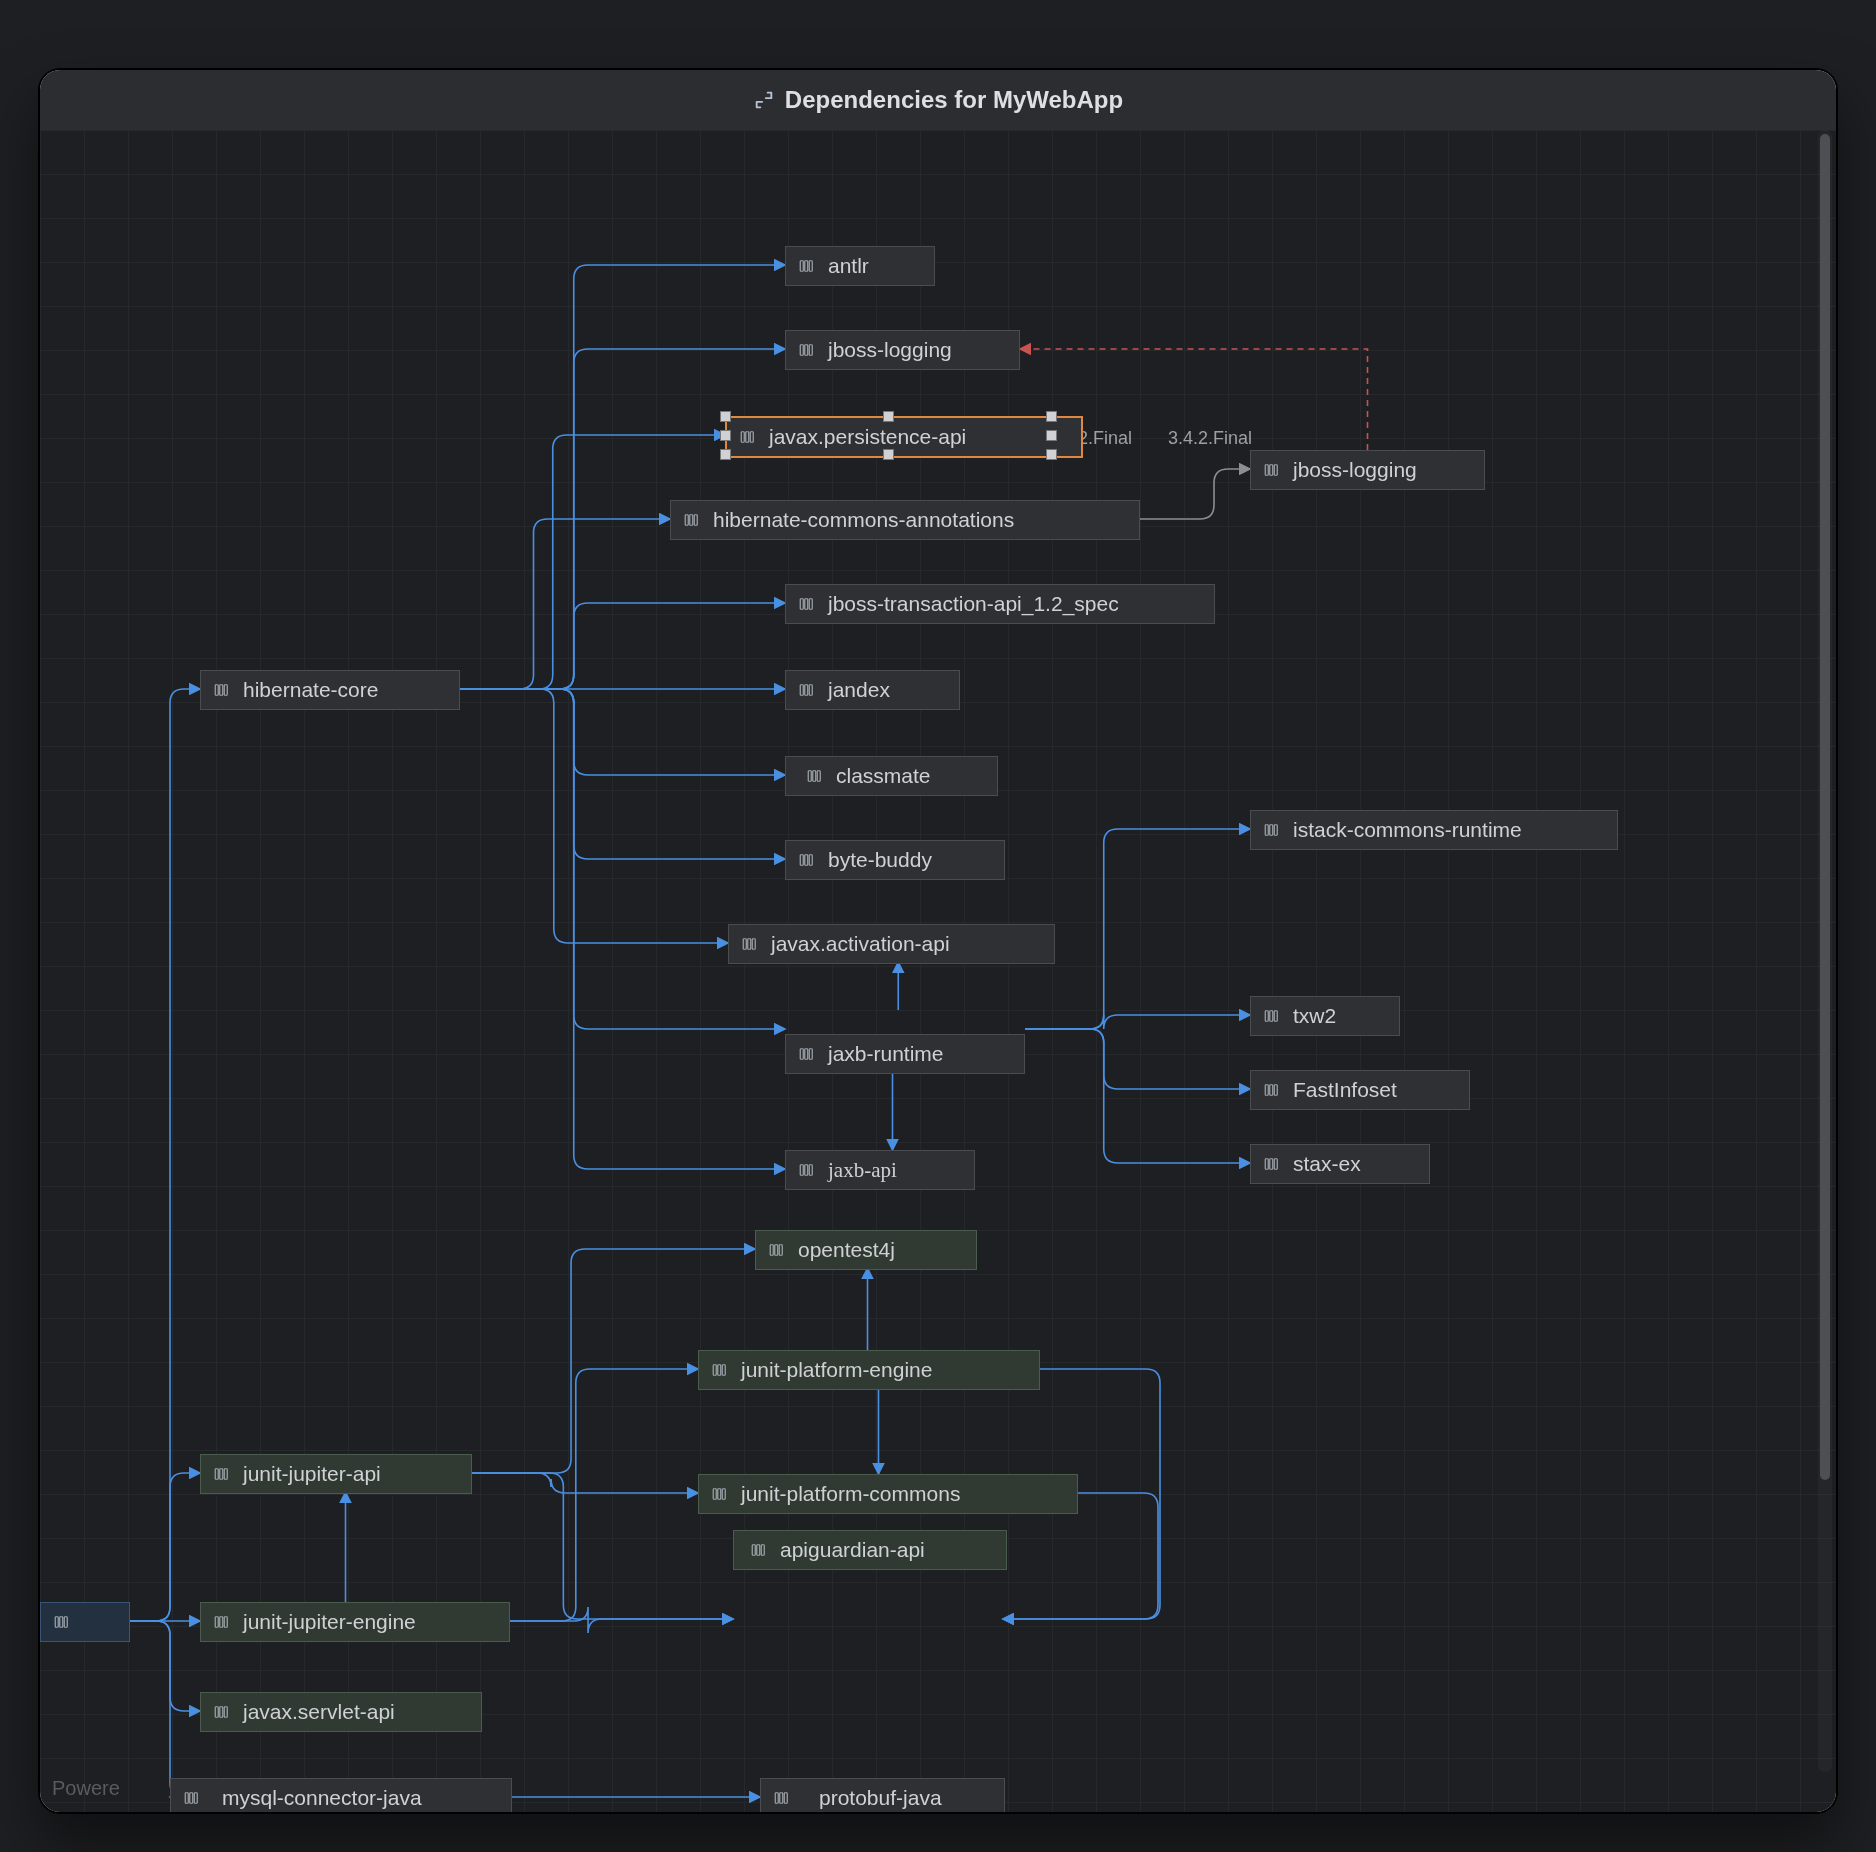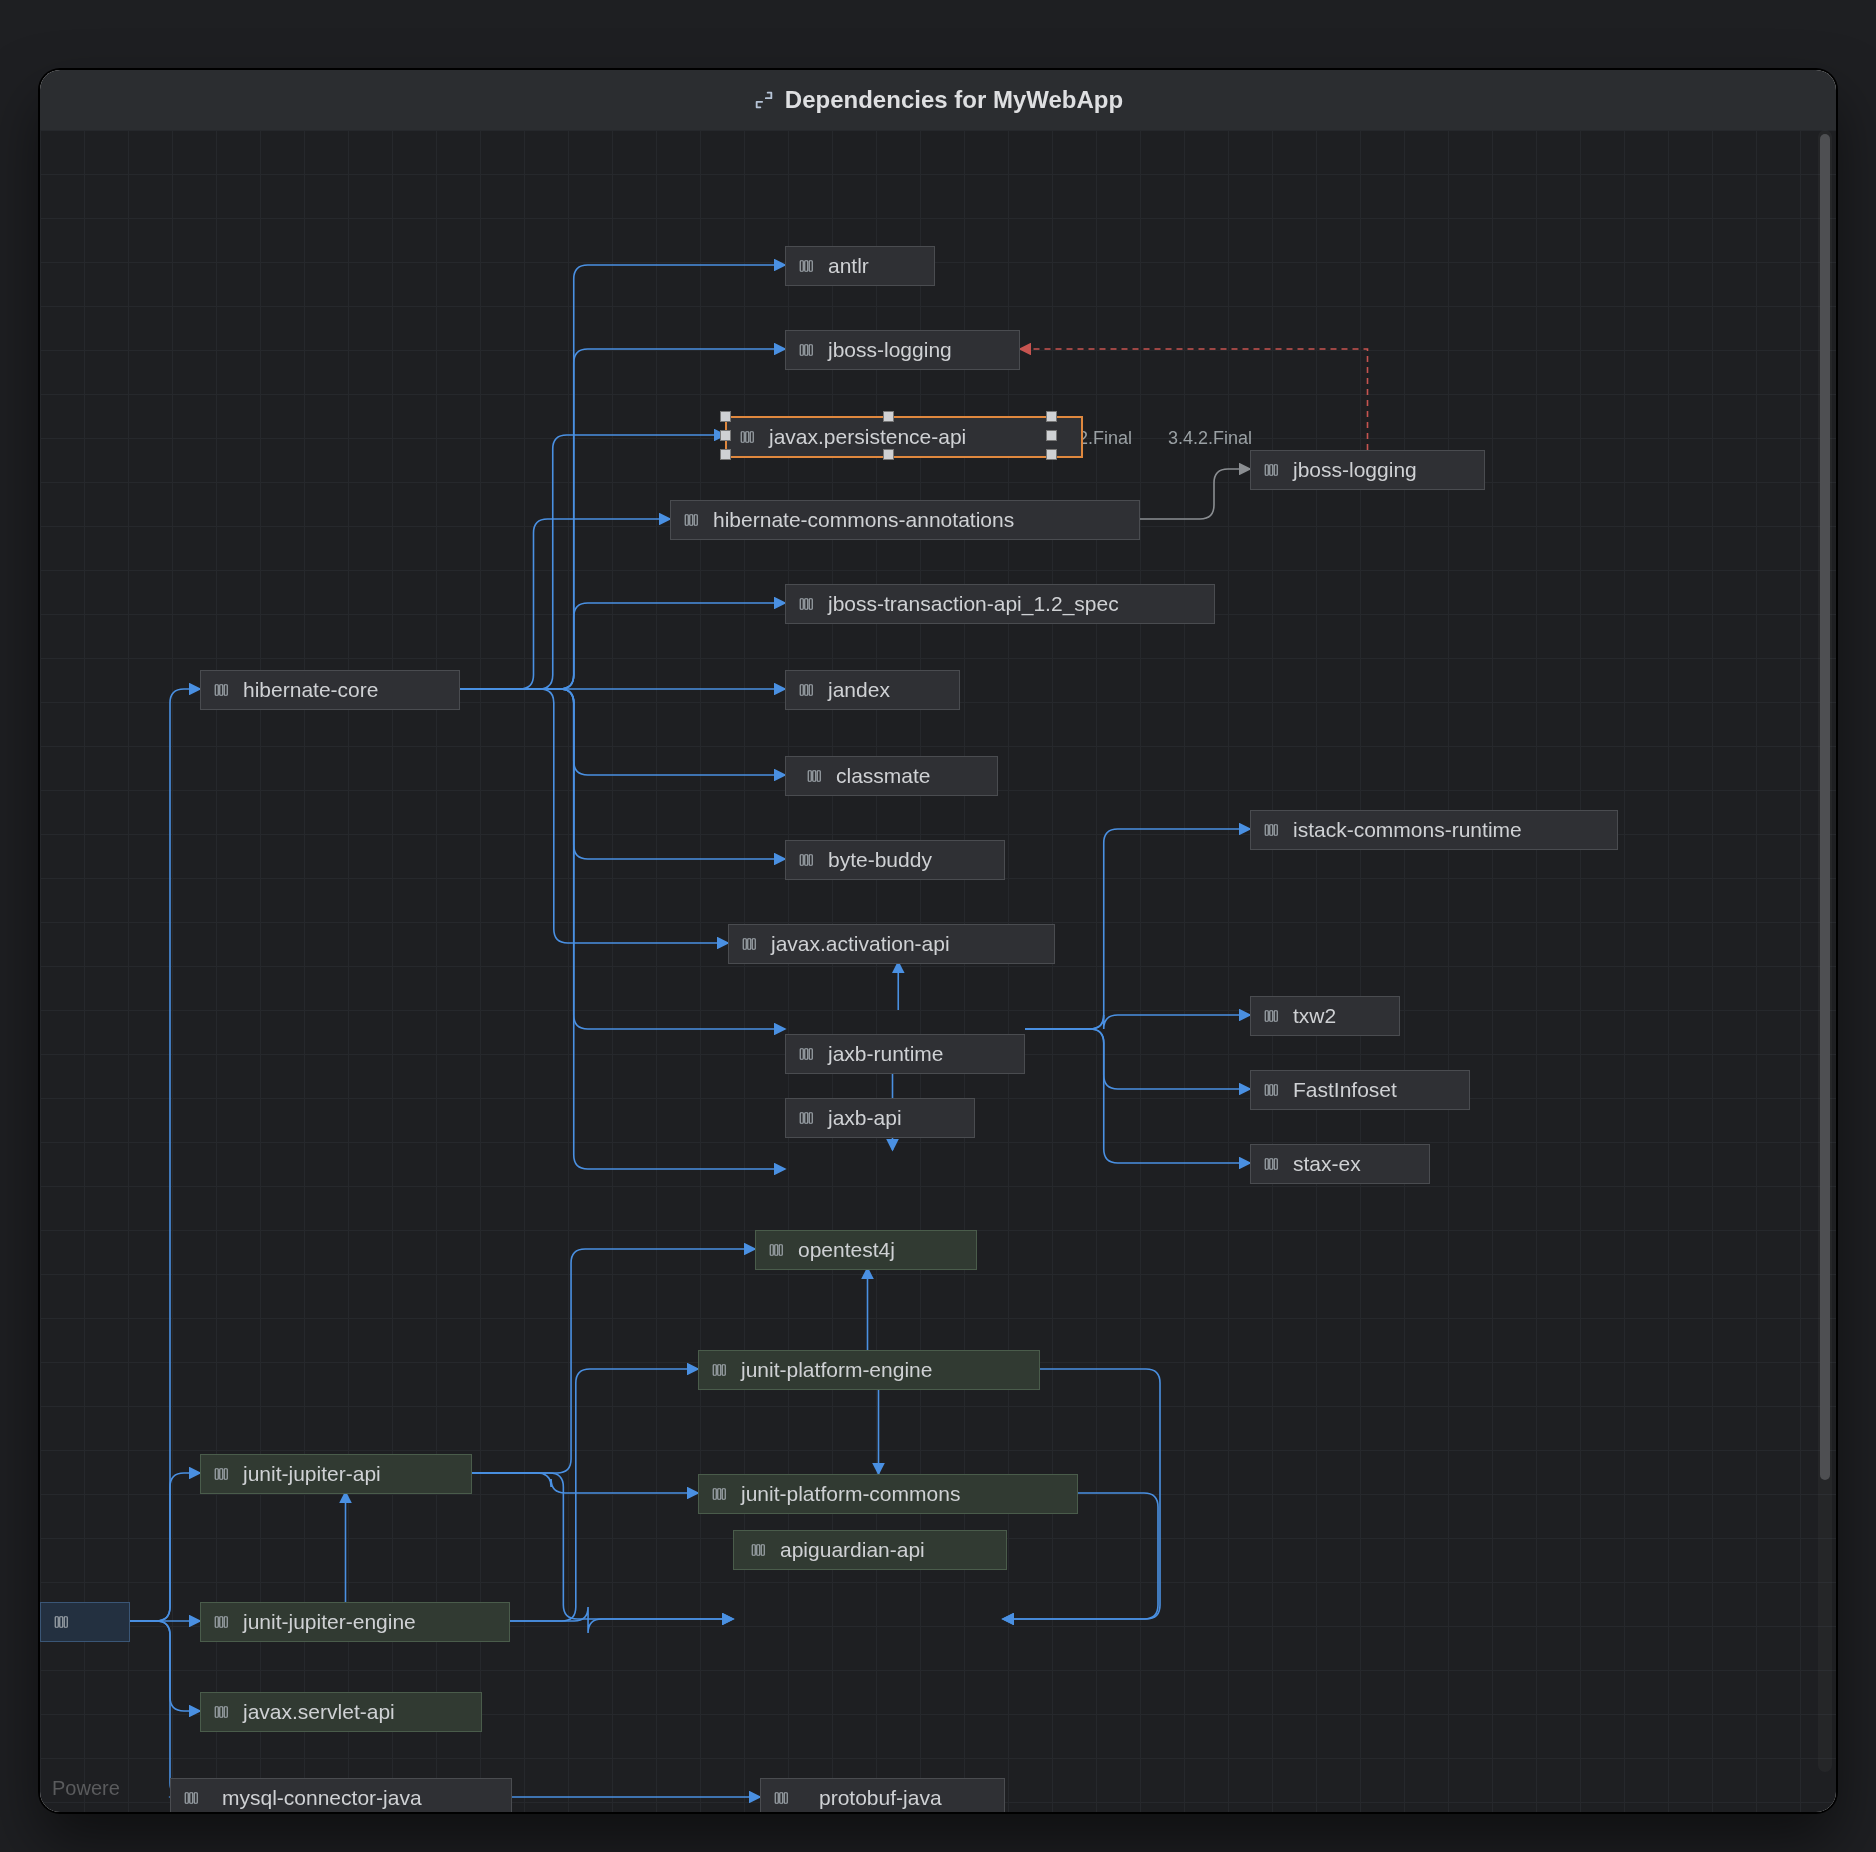--- a/index.html
+++ b/index.html
@@ -396,21 +396,21 @@
           <span>javax.activation-api</span>
         </div>
         <div class="node" style="left: 745px; top: 904px; min-width: 210px;">
           <svg class="ico" viewBox="0 0 24 24">
     <rect x="3" y="5" width="4" height="14" rx="1" fill="none" stroke="#9fa6ac" stroke-width="1.6"></rect>
     <rect x="9" y="5" width="4" height="14" rx="1" fill="none" stroke="#9fa6ac" stroke-width="1.6"></rect>
     <rect x="15" y="5" width="4" height="14" rx="1" fill="none" stroke="#9fa6ac" stroke-width="1.6"></rect>
   </svg>
           <span>jaxb-runtime</span>
         </div>
-        <div class="node" style="left: 745px; top: 968px; min-width: 160px;">
+        <div class="node" style="left: 745px; top: 1020px; min-width: 160px; font-family: Liberation Serif, serif;">
           <svg class="ico" viewBox="0 0 24 24">
     <rect x="3" y="5" width="4" height="14" rx="1" fill="none" stroke="#9fa6ac" stroke-width="1.6"></rect>
     <rect x="9" y="5" width="4" height="14" rx="1" fill="none" stroke="#9fa6ac" stroke-width="1.6"></rect>
     <rect x="15" y="5" width="4" height="14" rx="1" fill="none" stroke="#9fa6ac" stroke-width="1.6"></rect>
   </svg>
           <span>jaxb-api</span>
         </div>
         <div class="node" style="left: 1210px; top: 680px; min-width: 338px;">
           <svg class="ico" viewBox="0 0 24 24">
     <rect x="3" y="5" width="4" height="14" rx="1" fill="none" stroke="#9fa6ac" stroke-width="1.6"></rect>

